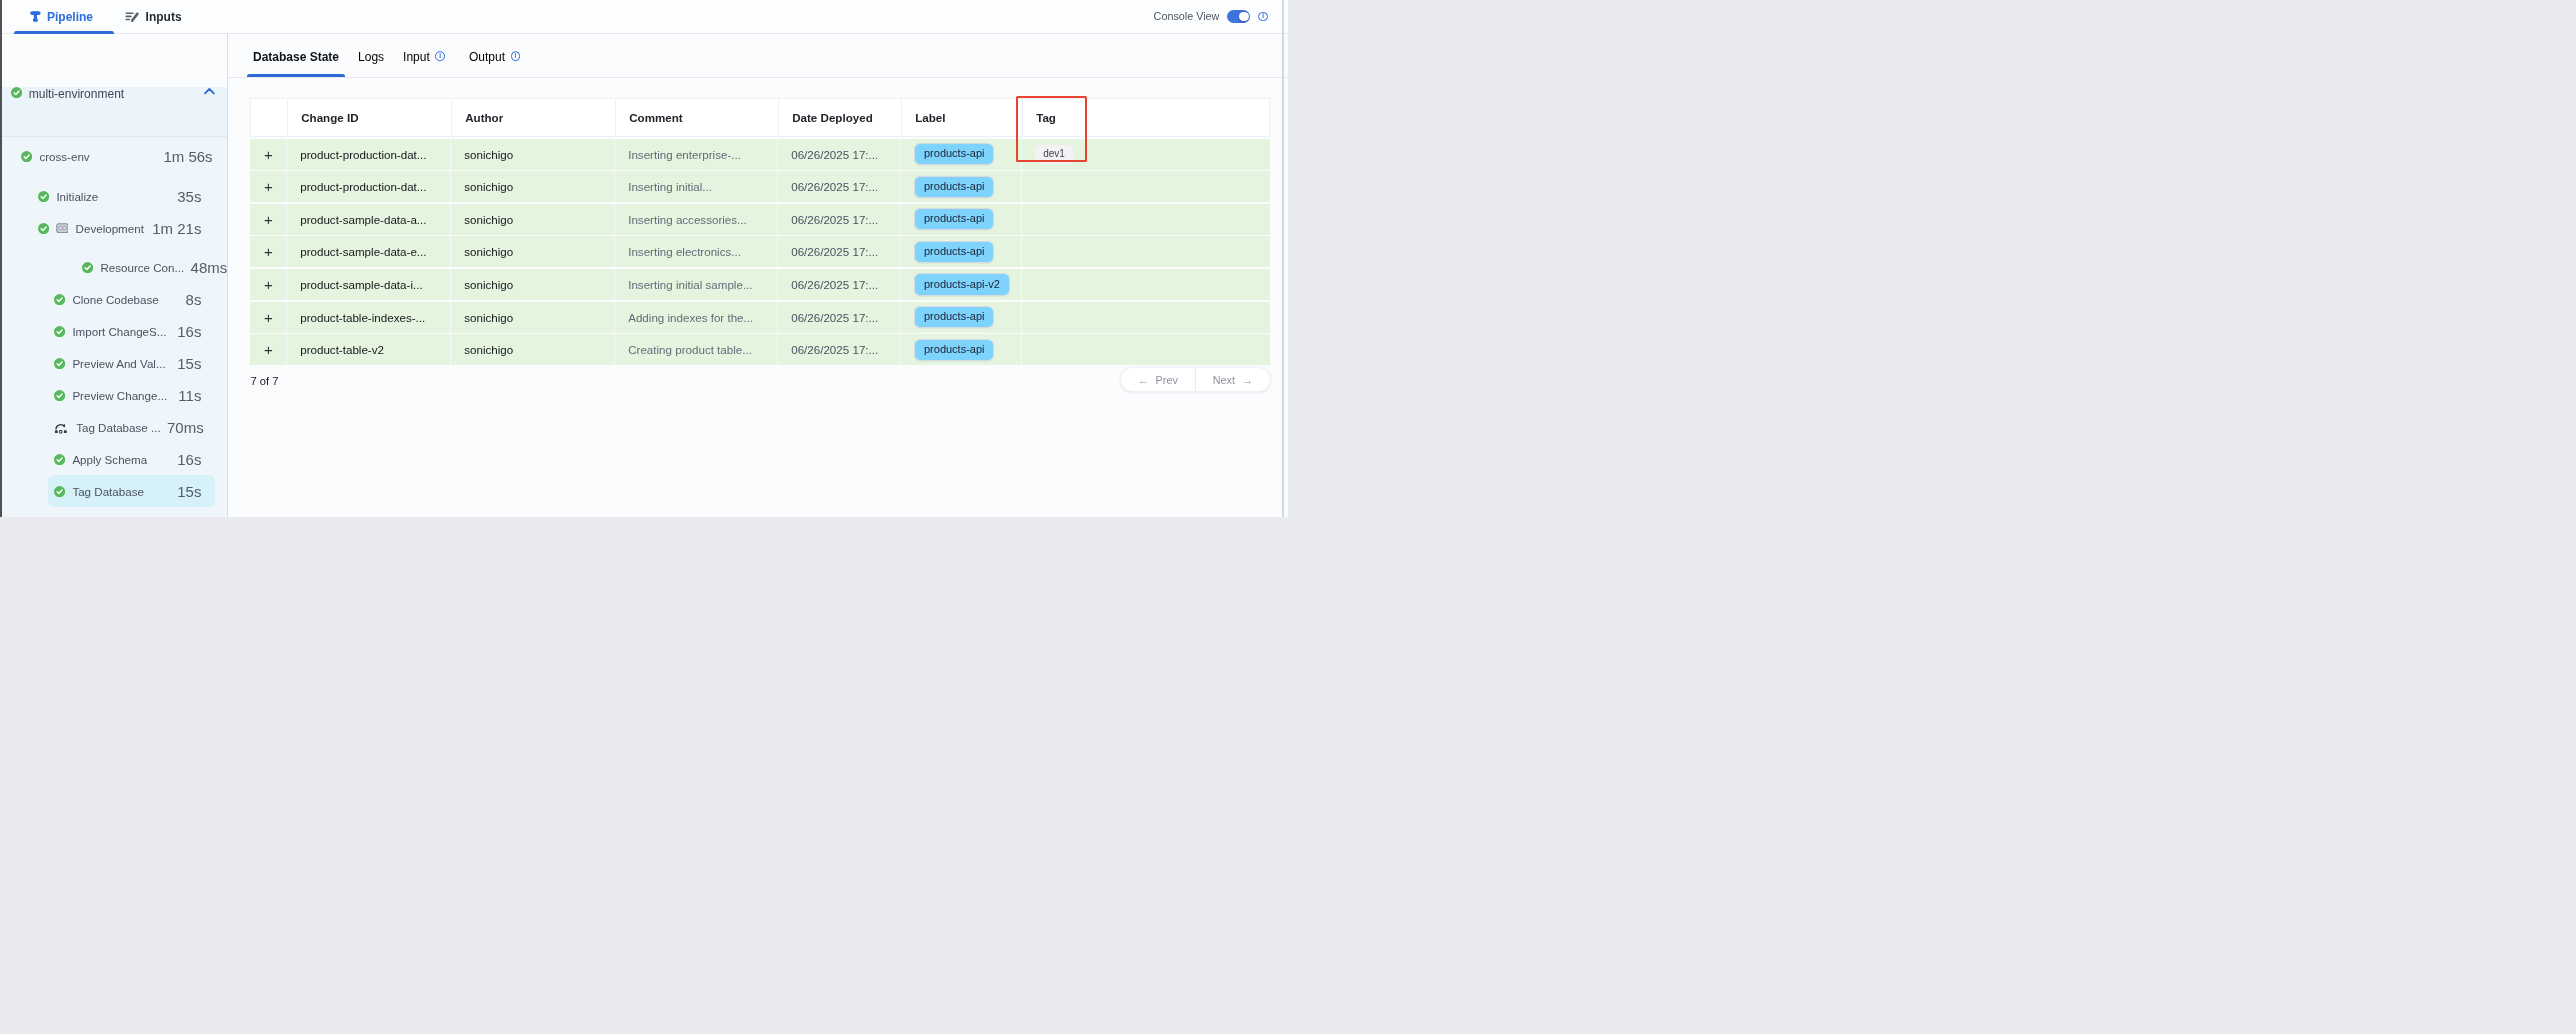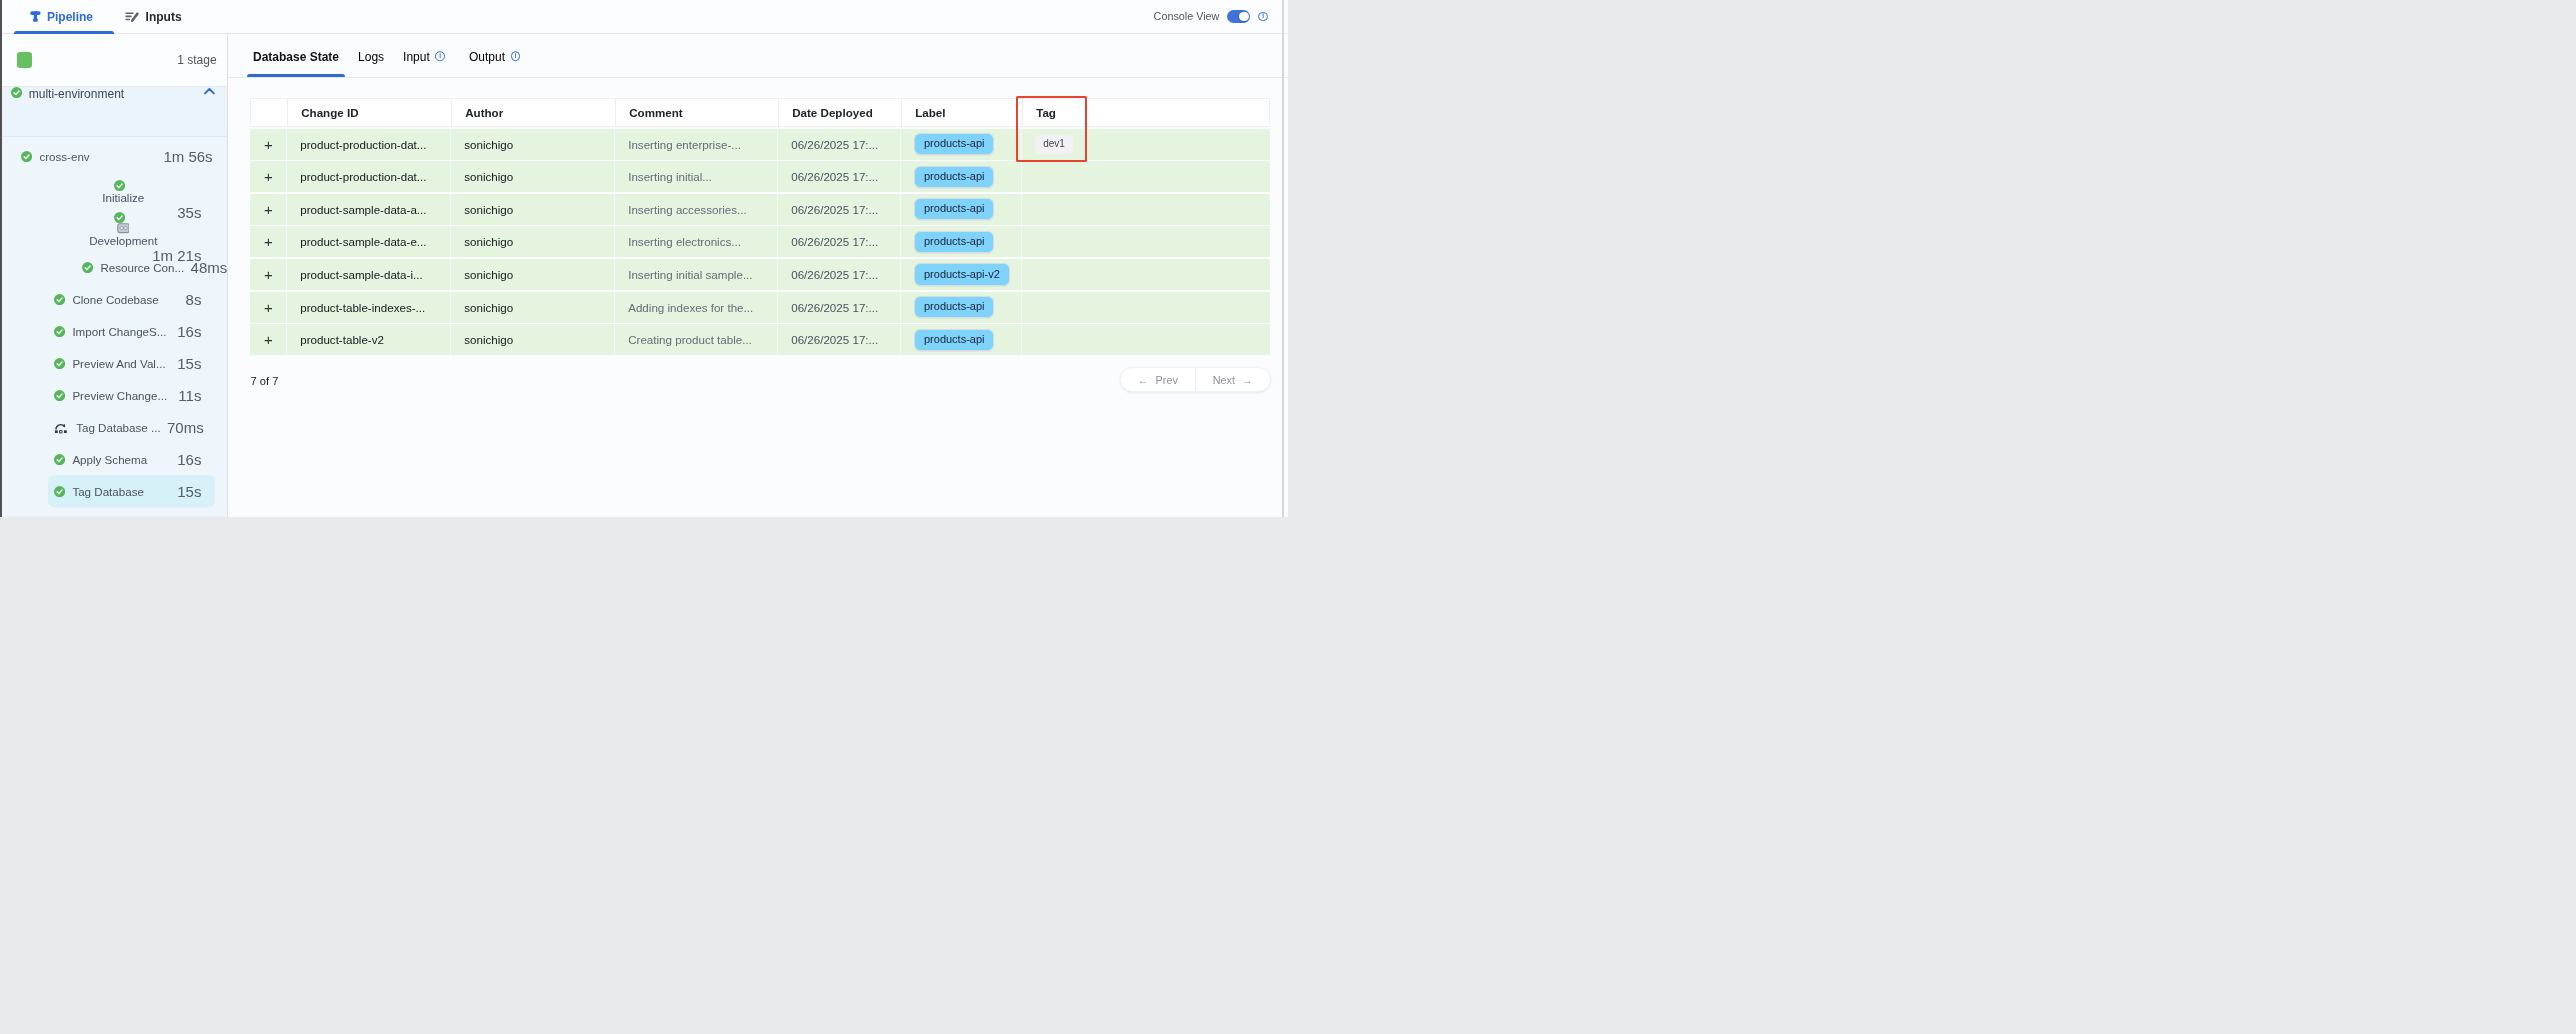--- a/index.html
+++ b/index.html
@@ -35,21 +35,21 @@
   .stage-count{margin-left:auto;font-size:12px;color:#4c5460;}
   .steps{position:absolute;top:53px;left:0;right:0;bottom:0;background:#eef6fb;overflow:hidden;}
   .group-row{height:50px;display:flex;padding:0 11.2px;background:#ebf4fa;
           border-bottom:0.8px solid #dde8f0;cursor:pointer;}
   .group-row .glabel{font-size:12px;color:#3f4754;margin-left:6.4px;}
   .group-row .chev{margin-left:auto;display:flex;}
   .check{width:11.2px;height:11.2px;flex:0 0 11.2px;display:inline-flex;}
   .step{height:32px;display:flex;align-items:center;padding-right:25.6px;position:relative;cursor:pointer;}
   .step>*{position:relative;z-index:1;}
   .step.i0{padding-left:21px;}
-  .step.i1{padding-left:38px;flex-direction:column;}
+  .step.i1{padding-left:38px;}
   .step.i2{padding-left:54px;}
   .step.mt4{margin-top:3.2px;} .step.mt10{margin-top:8px;} .step.mt9{margin-top:7.2px;margin-left:28px;}
   .step.pr18{padding-right:14.4px;}
   .step .slabel{font-size:11.6px;color:#4a5260;margin-left:7.2px;white-space:nowrap;}
   .step .dur{margin-left:auto;font-size:15px;color:#555c66;white-space:nowrap;padding-left:6.4px;}
   .step.selected::before{content:'';position:absolute;left:48px;right:12px;top:0;bottom:0;
           background:#d6f1f8;border-radius:6.4px;z-index:0;}
   .mxicon{margin-left:6.4px;display:flex;}
   .vdivider{position:absolute;left:227px;top:34px;bottom:0;width:0.8px;background:#dcdfe5;}
 
@@ -59,21 +59,21 @@
   .mtab{position:relative;padding-bottom:12.8px;font-size:12px;color:#000000;cursor:pointer;
         display:flex;align-items:center;white-space:nowrap;}
   .mtab.active{font-weight:700;color:#0f1317;}
   .mtab.active .underline{position:absolute;left:-5.6px;right:-6.4px;bottom:0;height:2.8px;
         background:#2f6bd8;border-radius:2.4px 2.4px 0 0;}
   .mtab .info{margin-left:5.6px;transform:translateY(-0.8px);}
   .m-logs{margin-left:19px;} .m-input{margin-left:19px;} .m-output{margin-left:24px;}
 
   .table{position:absolute;left:22.4px;top:64px;width:1020px;}
   .thead,.trow{display:grid;grid-template-columns:37px 164px 164px 163px 123px 121px 247px;}
-  .thead{background:#fff;border:0.8px solid #edeff3;height:29px;}
+  .thead{background:#fff;border:0.8px solid #edeff3;height:39px;}
   .th{display:flex;align-items:center;padding-left:12.8px;font-size:11.6px;font-weight:700;color:#20252b;
       border-right:0.8px solid #edeff3;white-space:nowrap;overflow:hidden;}
   .th:last-child{border-right:none;}
   .trow{height:31px;margin-top:1.6px;background:#e5f4df;}
   .td{display:flex;align-items:center;padding-left:12.8px;border-right:1.6px solid #f5f7f9;
       font-size:11.6px;white-space:nowrap;overflow:hidden;}
   .td:last-child{border-right:none;}
   .td.expand{justify-content:center;padding-left:0;color:#2f3338;font-size:15px;font-weight:400;cursor:pointer;}
   .td.c-id,.td.c-author{color:#15181d;}
   .td.c-comment{color:#646b79;}
@@ -126,24 +126,20 @@
     <div class="console">
       <span class="clabel">Console View</span>
       <div class="toggle">
         <div class="knob"></div>
       </div>
       <span class="info"></span>
     </div>
   </div>
 
   <div class="sidebar">
-    <div class="stage-header">
-      <div class="stage-square"></div>
-      <span class="stage-count">1 stage</span>
-    </div>
     <div class="steps">
 
       <div class="group-row">
         <span class="check">
           <svg width="11.2" height="11.2" viewBox="0 0 14 14">
               <circle cx="7" cy="7" r="7" fill="#57b75c"></circle>
               <path d="M3.9 7.3 L6.1 9.4 L10.1 5.1" stroke="#fff" stroke-width="1.8" fill="none" stroke-linecap="round" stroke-linejoin="round"></path>
             </svg>
         </span>
         <span class="glabel">multi-environment</span>

